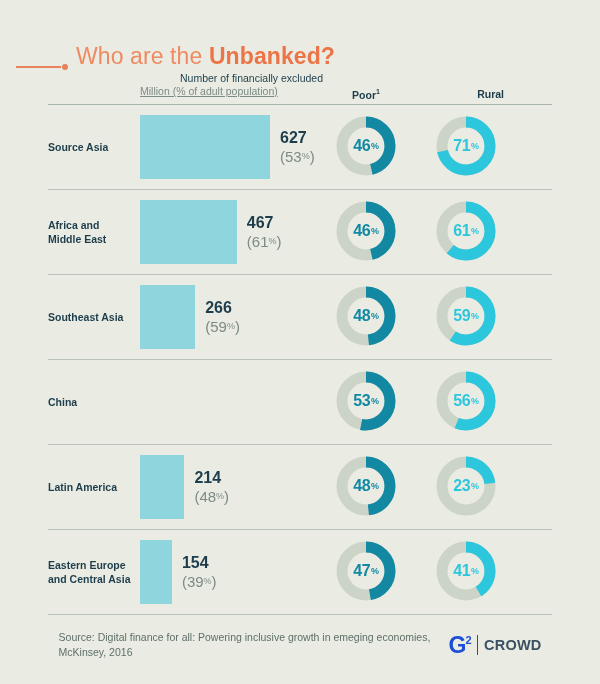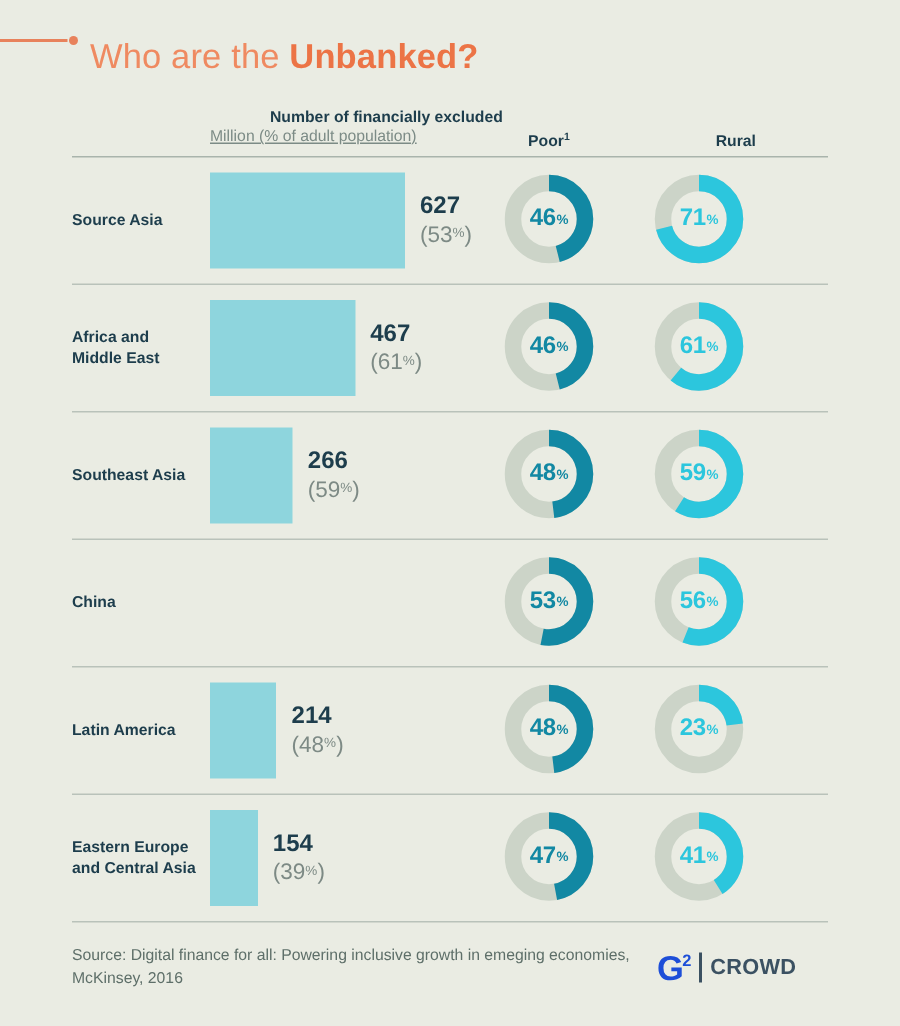--- a/index.html
+++ b/index.html
@@ -13,24 +13,25 @@
     font-family: "Liberation Sans", sans-serif;
     color: #1d3d4c;
     overflow: hidden;
     position: relative;
   }
 
   
   .title-row {
     position: absolute;
     left: 0;
-    top: 24px;
+    top: 36px;
     height: 34px;
     display: flex;
-    align-items: flex-start;
+    align-items: flex-end;
+    padding-left: 16px;
   }
   .arrow-deco {
     display: flex;
     align-items: center;
     width: 52px;
     margin-right: 8px;
   }
   .arrow-line {
     height: 2px;
     background: #e8825c;
@@ -68,21 +69,21 @@
     height: 32px;
   }
   .head-bars {
     position: absolute;
     left: 92px;
     top: 0;
     line-height: 1.25;
   }
   .head-bars .l1 {
     font-size: 10.5px;
-    font-weight: 700;
+    font-weight: 400;
     color: #1d3d4c;
     padding-left: 40px;
   }
   .head-bars .l2 {
     font-size: 10.5px;
     font-weight: 400;
     color: #7c8b86;
     text-decoration: underline;
   }
   .head-poor {
@@ -201,21 +202,21 @@
   .rural .donut-label { color: #2cc6dd; }
 
   
   .footer {
     position: absolute;
     left: 48px;
     top: 630px;
     width: 504px;
     display: flex;
     align-items: center;
-    justify-content: flex-start;
+    justify-content: center;
   }
   .source {
     font-size: 10.5px;
     line-height: 1.45;
     color: #5e6f69;
     max-width: 390px;
   }
   .logo {
     display: flex;
     align-items: center;

